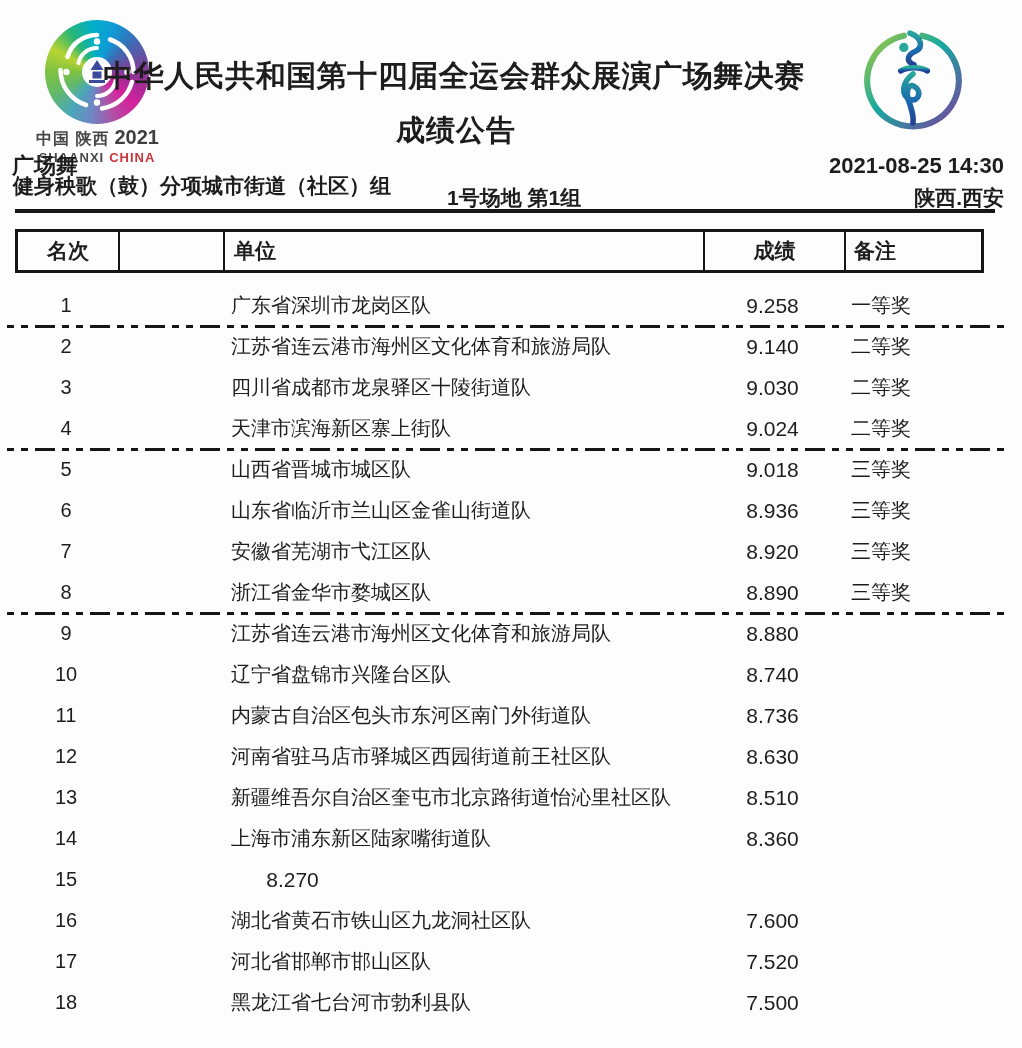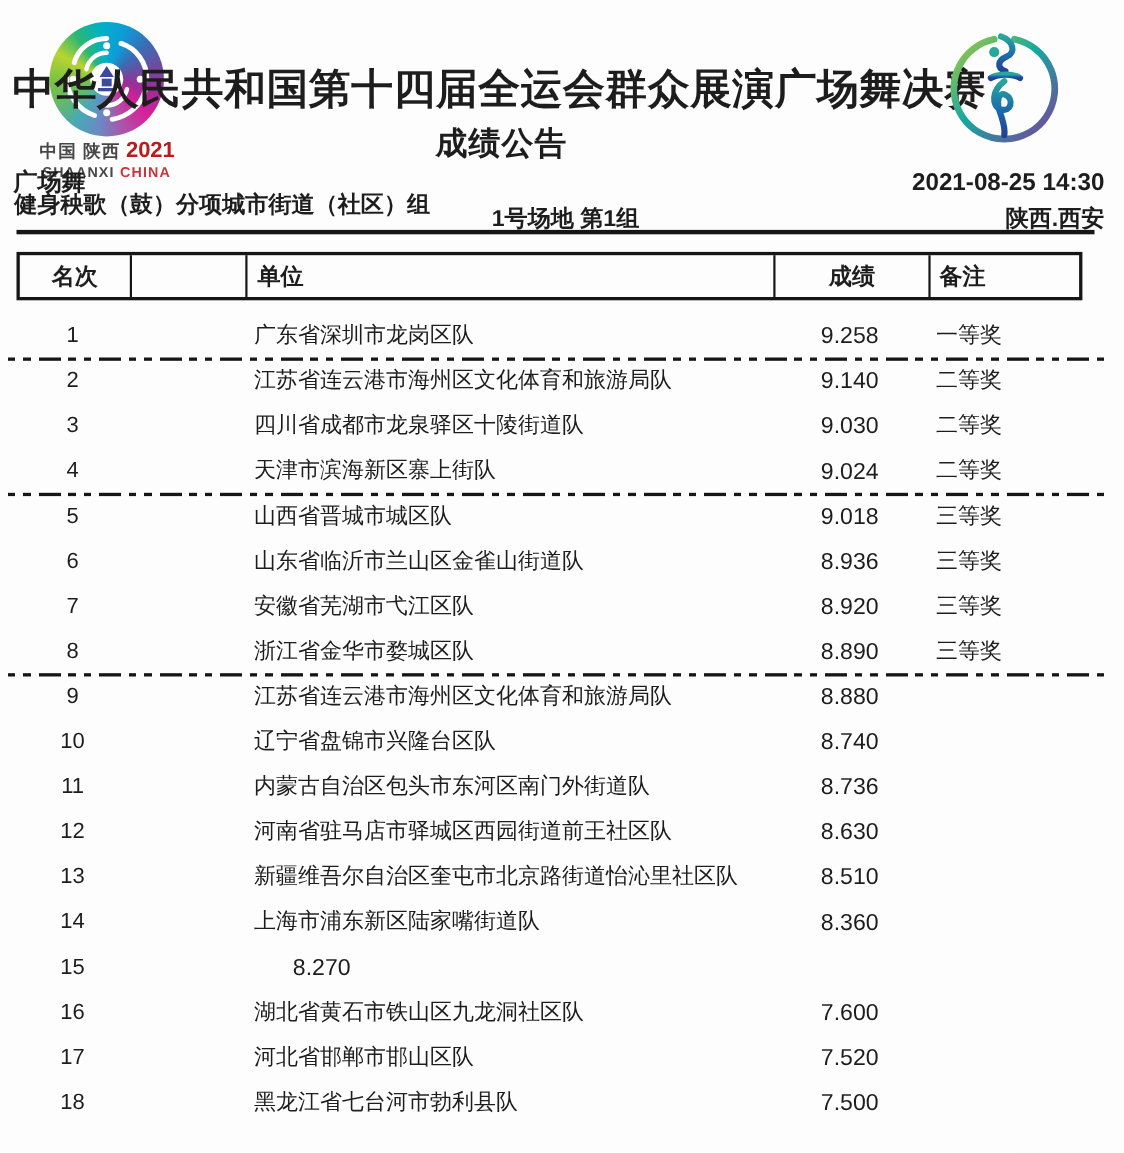--- a/index.html
+++ b/index.html
@@ -13,27 +13,27 @@
   }
   
   .logo-left{position:absolute;left:36px;top:20px;width:122px;text-align:center;}
   .emblem{position:relative;width:104px;height:104px;margin:0 auto;border-radius:50%;
     background:conic-gradient(from -90deg,
       #7dc242,#b9d432,#2bb673,#00b0c8,#0f9bd7,#3a6db4,#6f4a9f,
       #a02c96,#d6219c,#b14fa5,#6f86c4,#49a8b8,#63b96a,#7dc242);}
   .emblem svg{position:absolute;inset:0;}
   .logo-cap1{margin-top:3px;line-height:20px;white-space:nowrap;}
   .logo-cap1 .cn{font-size:16px;font-weight:700;color:var(--logoGray,#474747);letter-spacing:1px;}
-  .logo-cap1 .yr{font-size:20px;font-weight:800;color:#b91c1c;margin-left:5px;}
+  .logo-cap1 .yr{font-size:20px;font-weight:800;color:#404040;margin-left:5px;}
   .logo-cap2{line-height:15px;white-space:nowrap;}
   .logo-cap2 .en{font-size:13px;font-weight:700;color:var(--logoGray,#474747);letter-spacing:1px;}
   .logo-cap2 .country{font-size:13px;font-weight:700;color:var(--accentRed,#c8353b);margin-left:5px;letter-spacing:1px;}
 
   .title1{position:absolute;top:56px;left:0;width:908px;text-align:center;
-    font-size:38px;font-weight:600;letter-spacing:0.5px;}
+    font-size:30px;font-weight:600;letter-spacing:0.5px;}
   .title2{position:absolute;top:111px;left:0;width:912px;text-align:center;
     font-size:29px;font-weight:600;letter-spacing:1px;}
 
   .logo-right{position:absolute;left:860px;top:25px;width:106px;height:106px;}
 
   .event-label{position:absolute;left:12px;top:151px;font-size:22px;font-weight:600;}
   .datetime{position:absolute;right:18px;top:153px;font-size:22px;font-weight:700;}
 
   .sub-group{position:absolute;left:13px;top:172px;font-size:21px;font-weight:700;}
   .sub-venue{position:absolute;left:447px;top:184px;font-size:21px;font-weight:600;}

